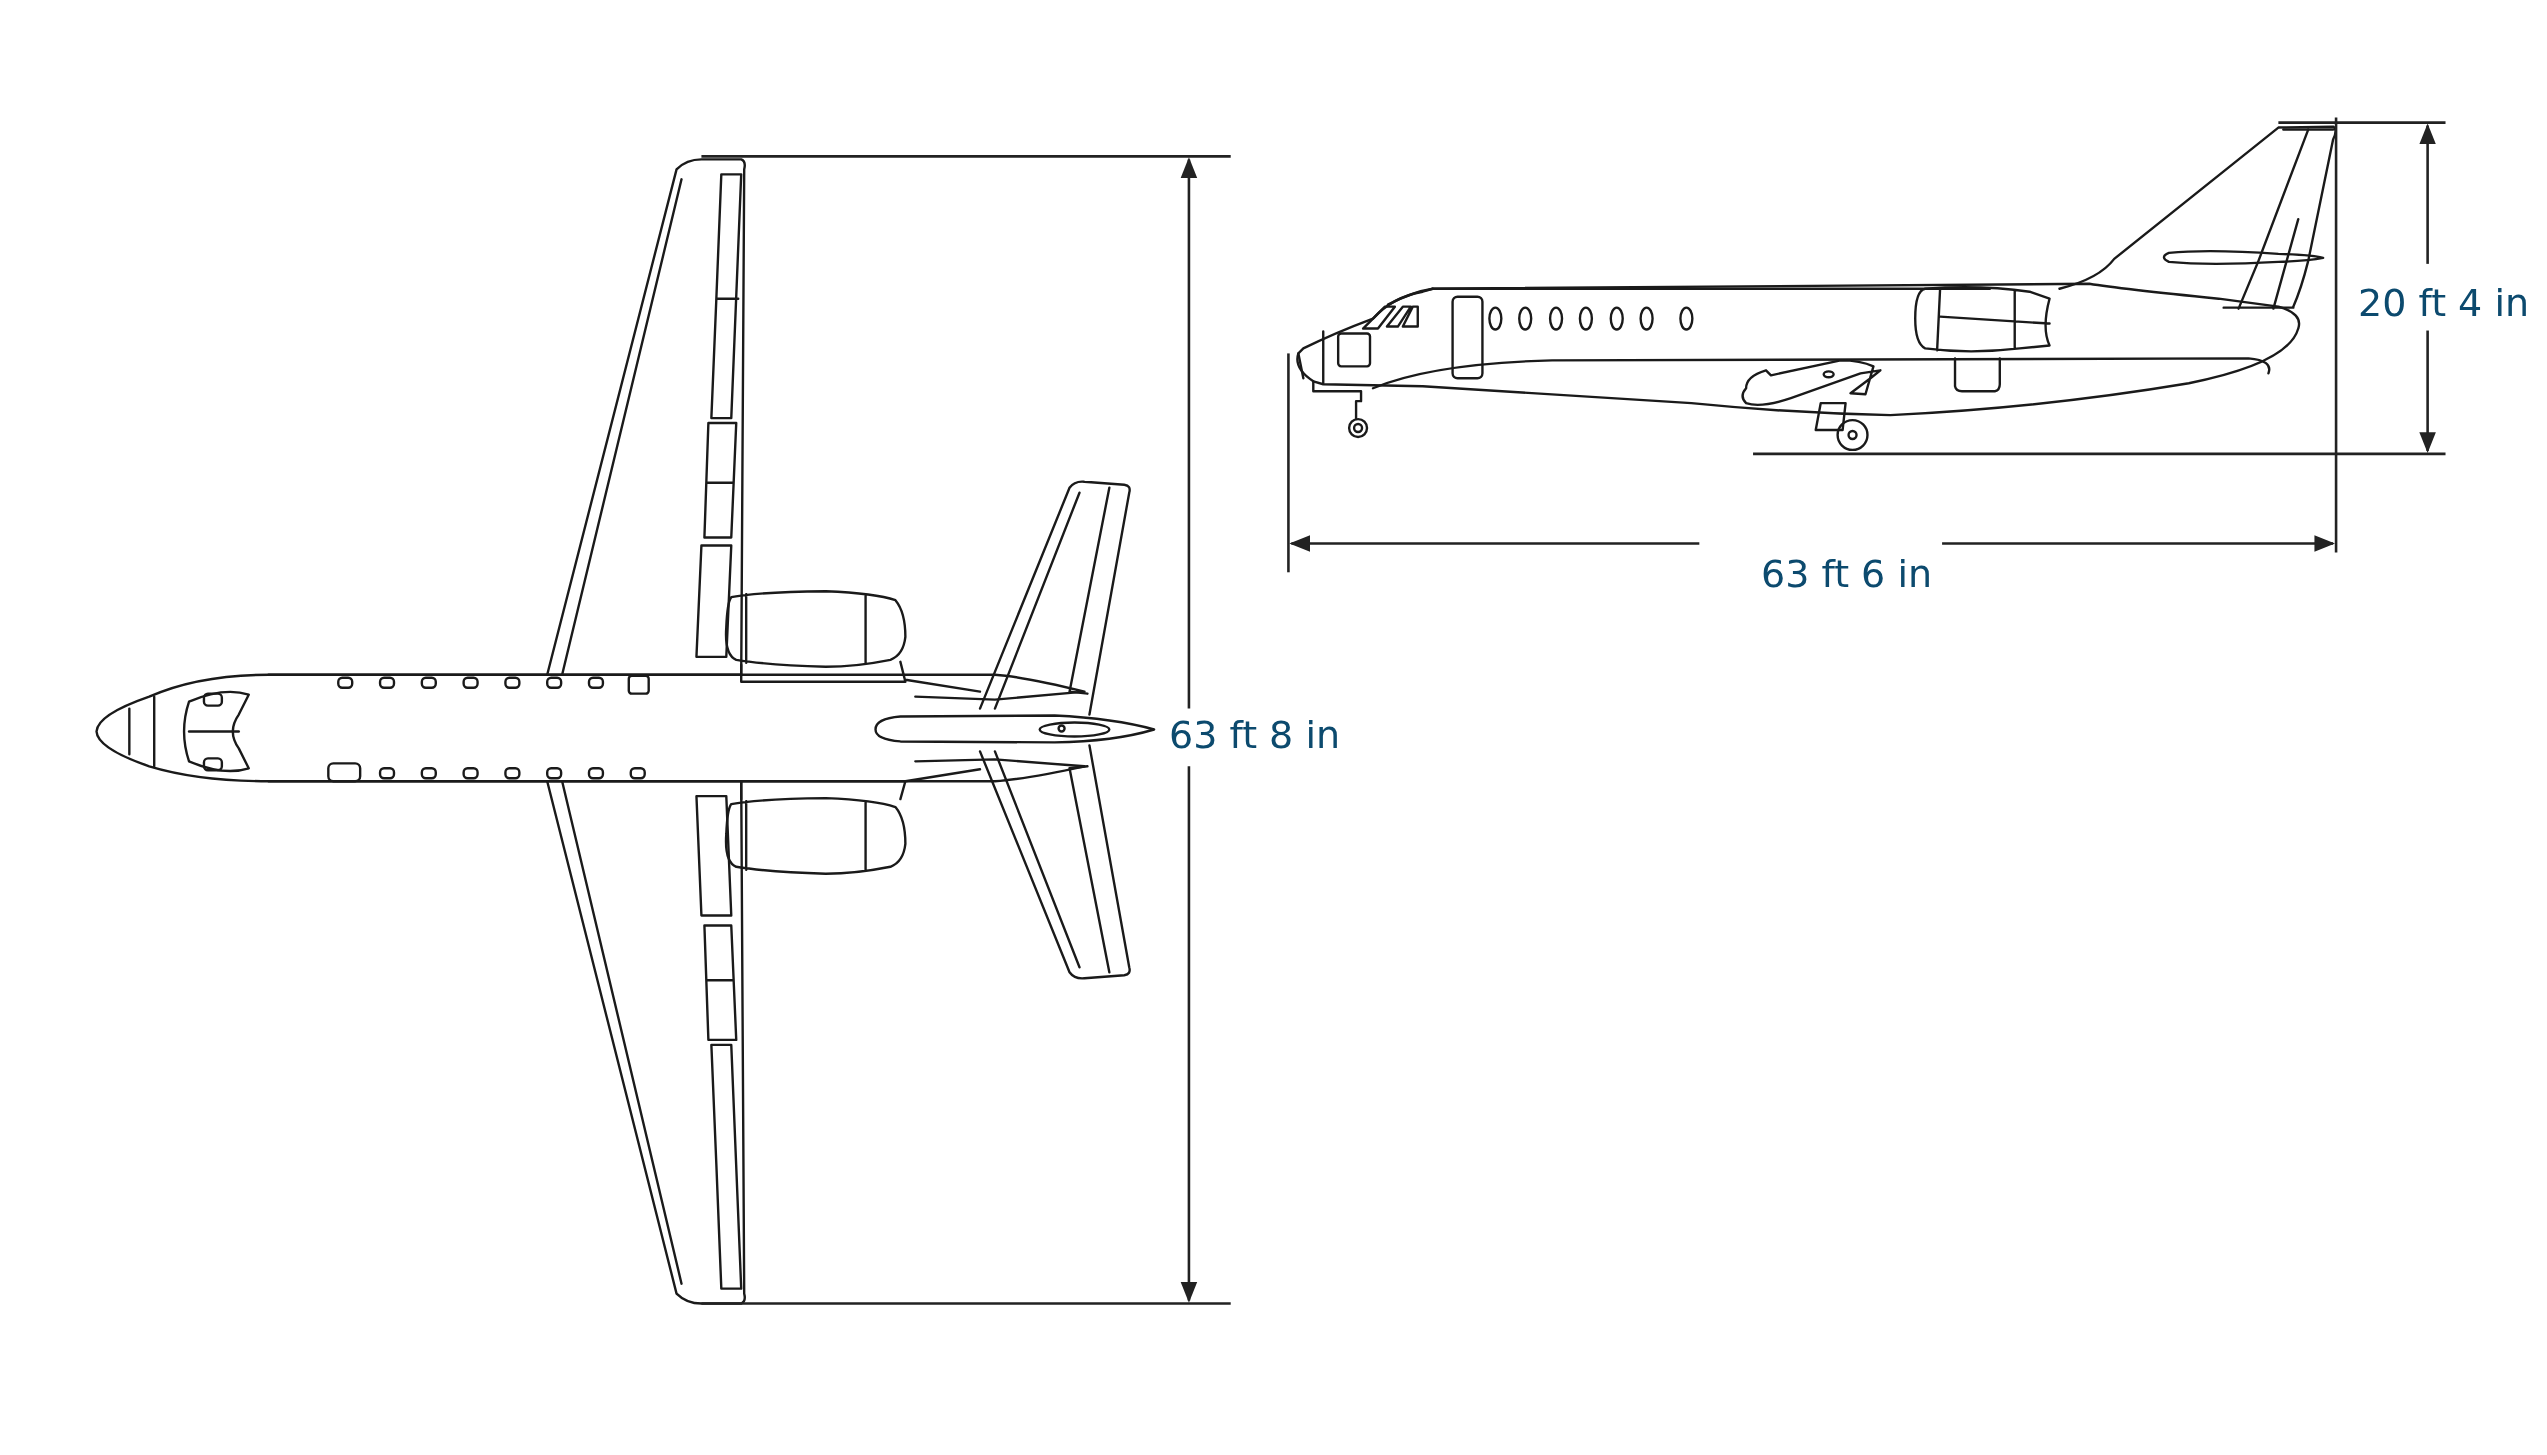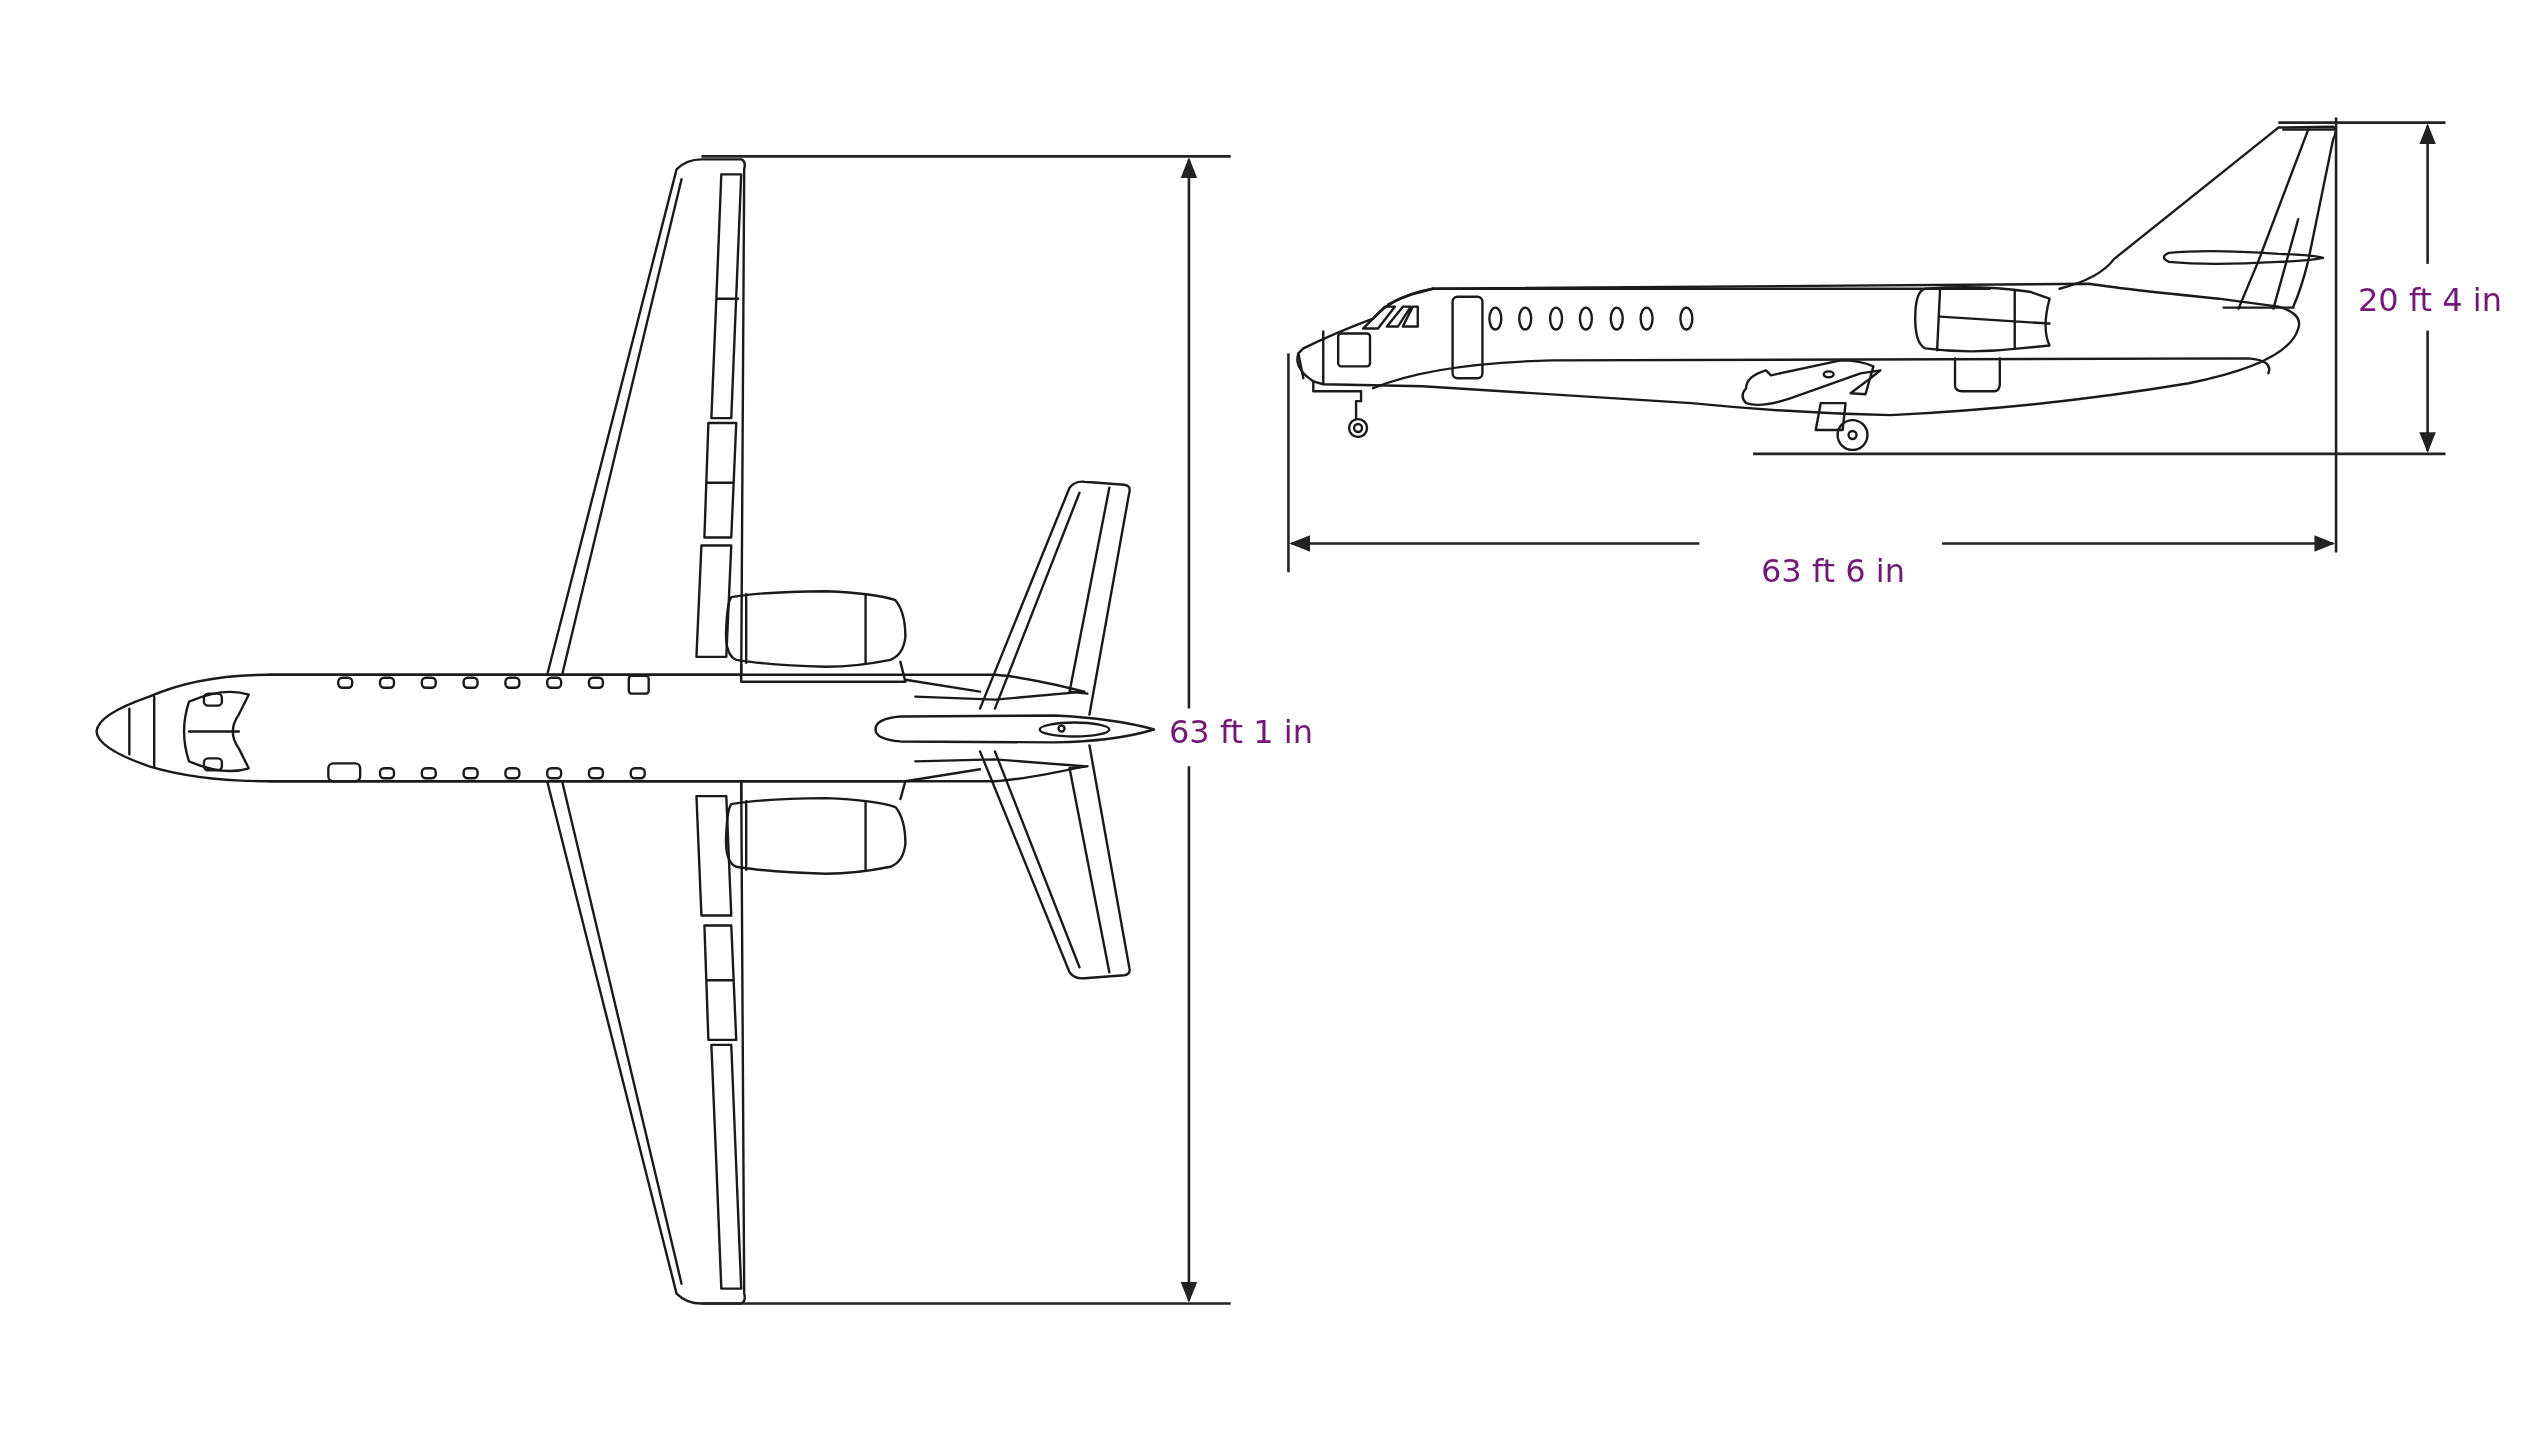--- a/index.html
+++ b/index.html
@@ -2,21 +2,21 @@
 <html><head>
   <meta charset="utf-8">
   <style>
     html, body { margin: 0; padding: 0; background: #ffffff; }
     body { width: 2547px; height: 1456px; position: relative; overflow: hidden;
            font-family: "DejaVu Sans", "Liberation Sans", sans-serif; }
     svg.drawing { position: absolute; left: 0; top: 0; width: 2547px; height: 1456px; }
     .ln { fill: none; stroke: #1a1a1a; stroke-width: 2.4; stroke-linejoin: round; stroke-linecap: round; }
     .dim { fill: none; stroke: #222222; stroke-width: 2.6; }
     .arrow { fill: #222222; }
-    .label { position: absolute; font-size: 32px; color: #701a75; white-space: nowrap; line-height: 1; }
+    .label { position: absolute; font-size: 38px; color: #0c4a6e; white-space: nowrap; line-height: 1; }
   </style>
 </head>
 <body>
 
 <svg class="drawing" viewBox="0 0 2560 1463" xmlns="http://www.w3.org/2000/svg">
   <defs>
     <marker id="ah" viewBox="0 0 10 10" refX="9" refY="5" markerWidth="8" markerHeight="8" orient="auto-start-reverse">
       <path d="M0,1 L10,5 L0,9 Z" class="arrow"></path>
     </marker>
   </defs>
@@ -142,16 +142,16 @@
     <line class="dim" x1="1295" y1="355" x2="1295" y2="575"></line>
 
     <line class="dim" x1="2440" y1="126" x2="2440" y2="265" marker-start="url(#ah)"></line>
     <line class="dim" x1="2440" y1="332" x2="2440" y2="453" marker-end="url(#ah)"></line>
 
     <line class="dim" x1="1298" y1="546" x2="1708" y2="546" marker-start="url(#ah)"></line>
     <line class="dim" x1="1952" y1="546" x2="2345" y2="546" marker-end="url(#ah)"></line>
   </g>
 </svg>
 
-<div class="label" style="left:1169px; top:716px;">63 ft 1 in</div>
+<div class="label" style="left:1169px; top:716px;">63 ft 8 in</div>
 <div class="label" style="left:1761px; top:555px;">63 ft 6 in</div>
 <div class="label" style="left:2358px; top:284px;">20 ft 4 in</div>
 
 
 </body></html>

